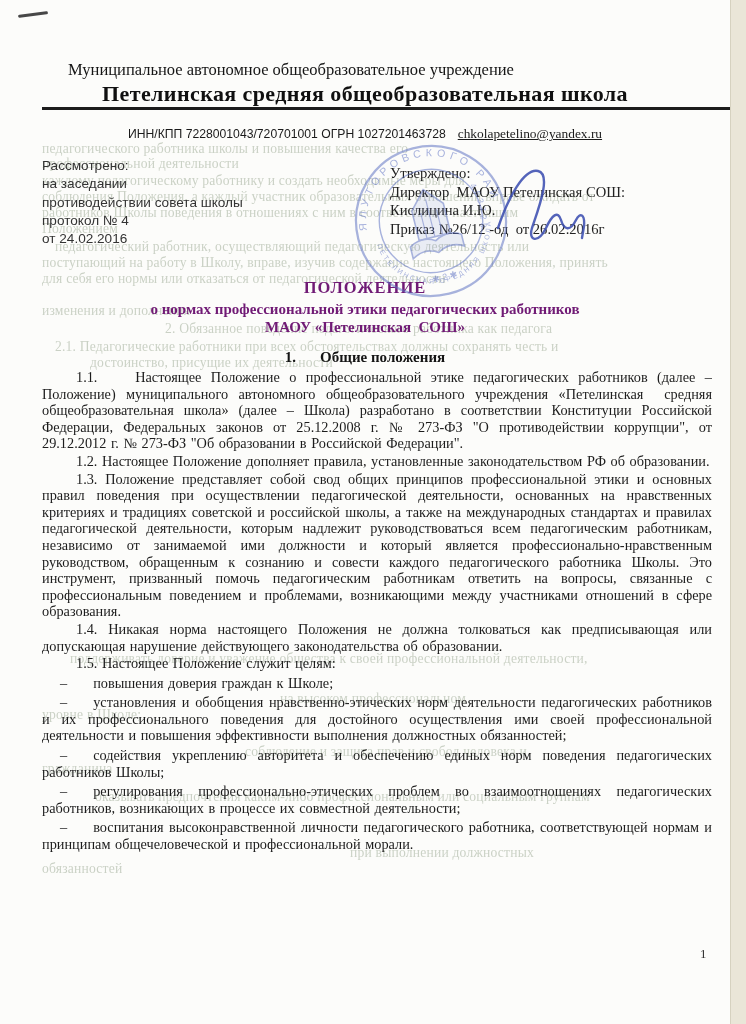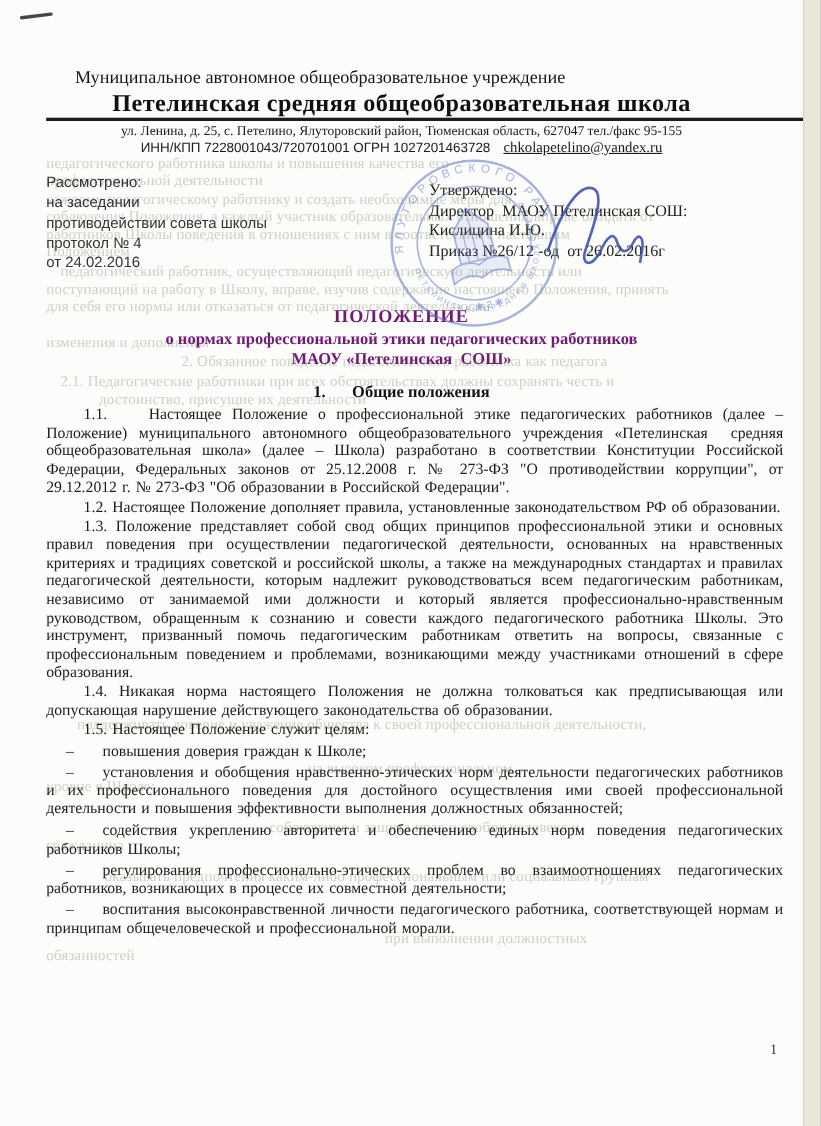--- a/index.html
+++ b/index.html
@@ -85,21 +85,20 @@
       <span class="bleed-line" style="top: 744px; left: 245px;">соблюдение и защита прав и свобод человека и</span>
       <span class="bleed-line" style="top: 761px; left: 42px;">гражданина</span>
       <span class="bleed-line" style="top: 789px; left: 95px;">оказывать предпочтения каким-либо профессиональным или социальным группам</span>
       <span class="bleed-line" style="top: 845px; left: 350px;">при выполнении должностных</span>
       <span class="bleed-line" style="top: 861px; left: 42px;">обязанностей</span>
     </div>
 
   <div class="org-type">Муниципальное автономное общеобразовательное учреждение</div>
   <div class="school-name">Петелинская средняя общеобразовательная школа</div>
   <div class="header-rule"></div>
-  <div class="address-line">ул. Ленина, д. 25, с. Петелино, Ялуторовский район, Тюменская область, 627047 тел./факс 95-155</div>
   <div class="requisites-line"><span class="req-num">ИНН/КПП 7228001043/720701001 ОГРН 1027201463728</span><span class="email">chkolapetelino@yandex.ru</span></div>
 
   <div class="approval-left">
     <div>Рассмотрено:</div>
     <div>на заседании</div>
     <div>противодействии совета школы</div>
     <div>протокол № 4</div>
     <div>от 24.02.2016</div>
   </div>
   <div class="approval-right">

